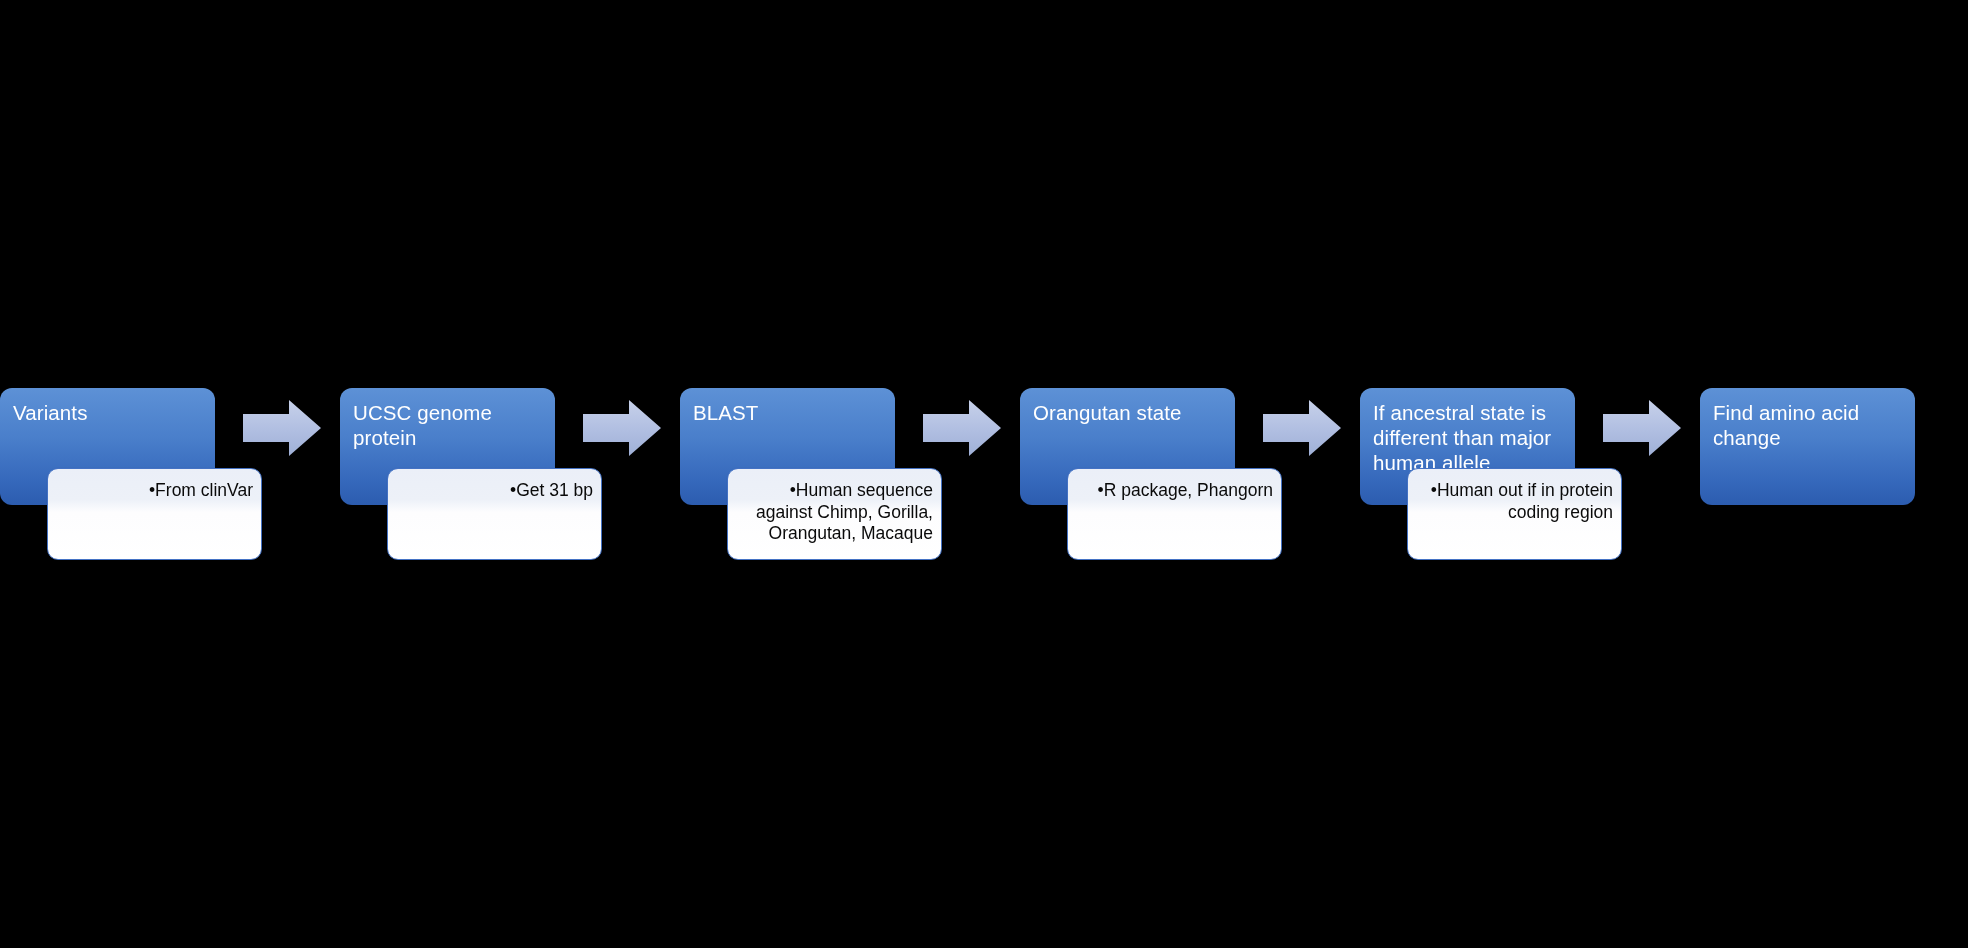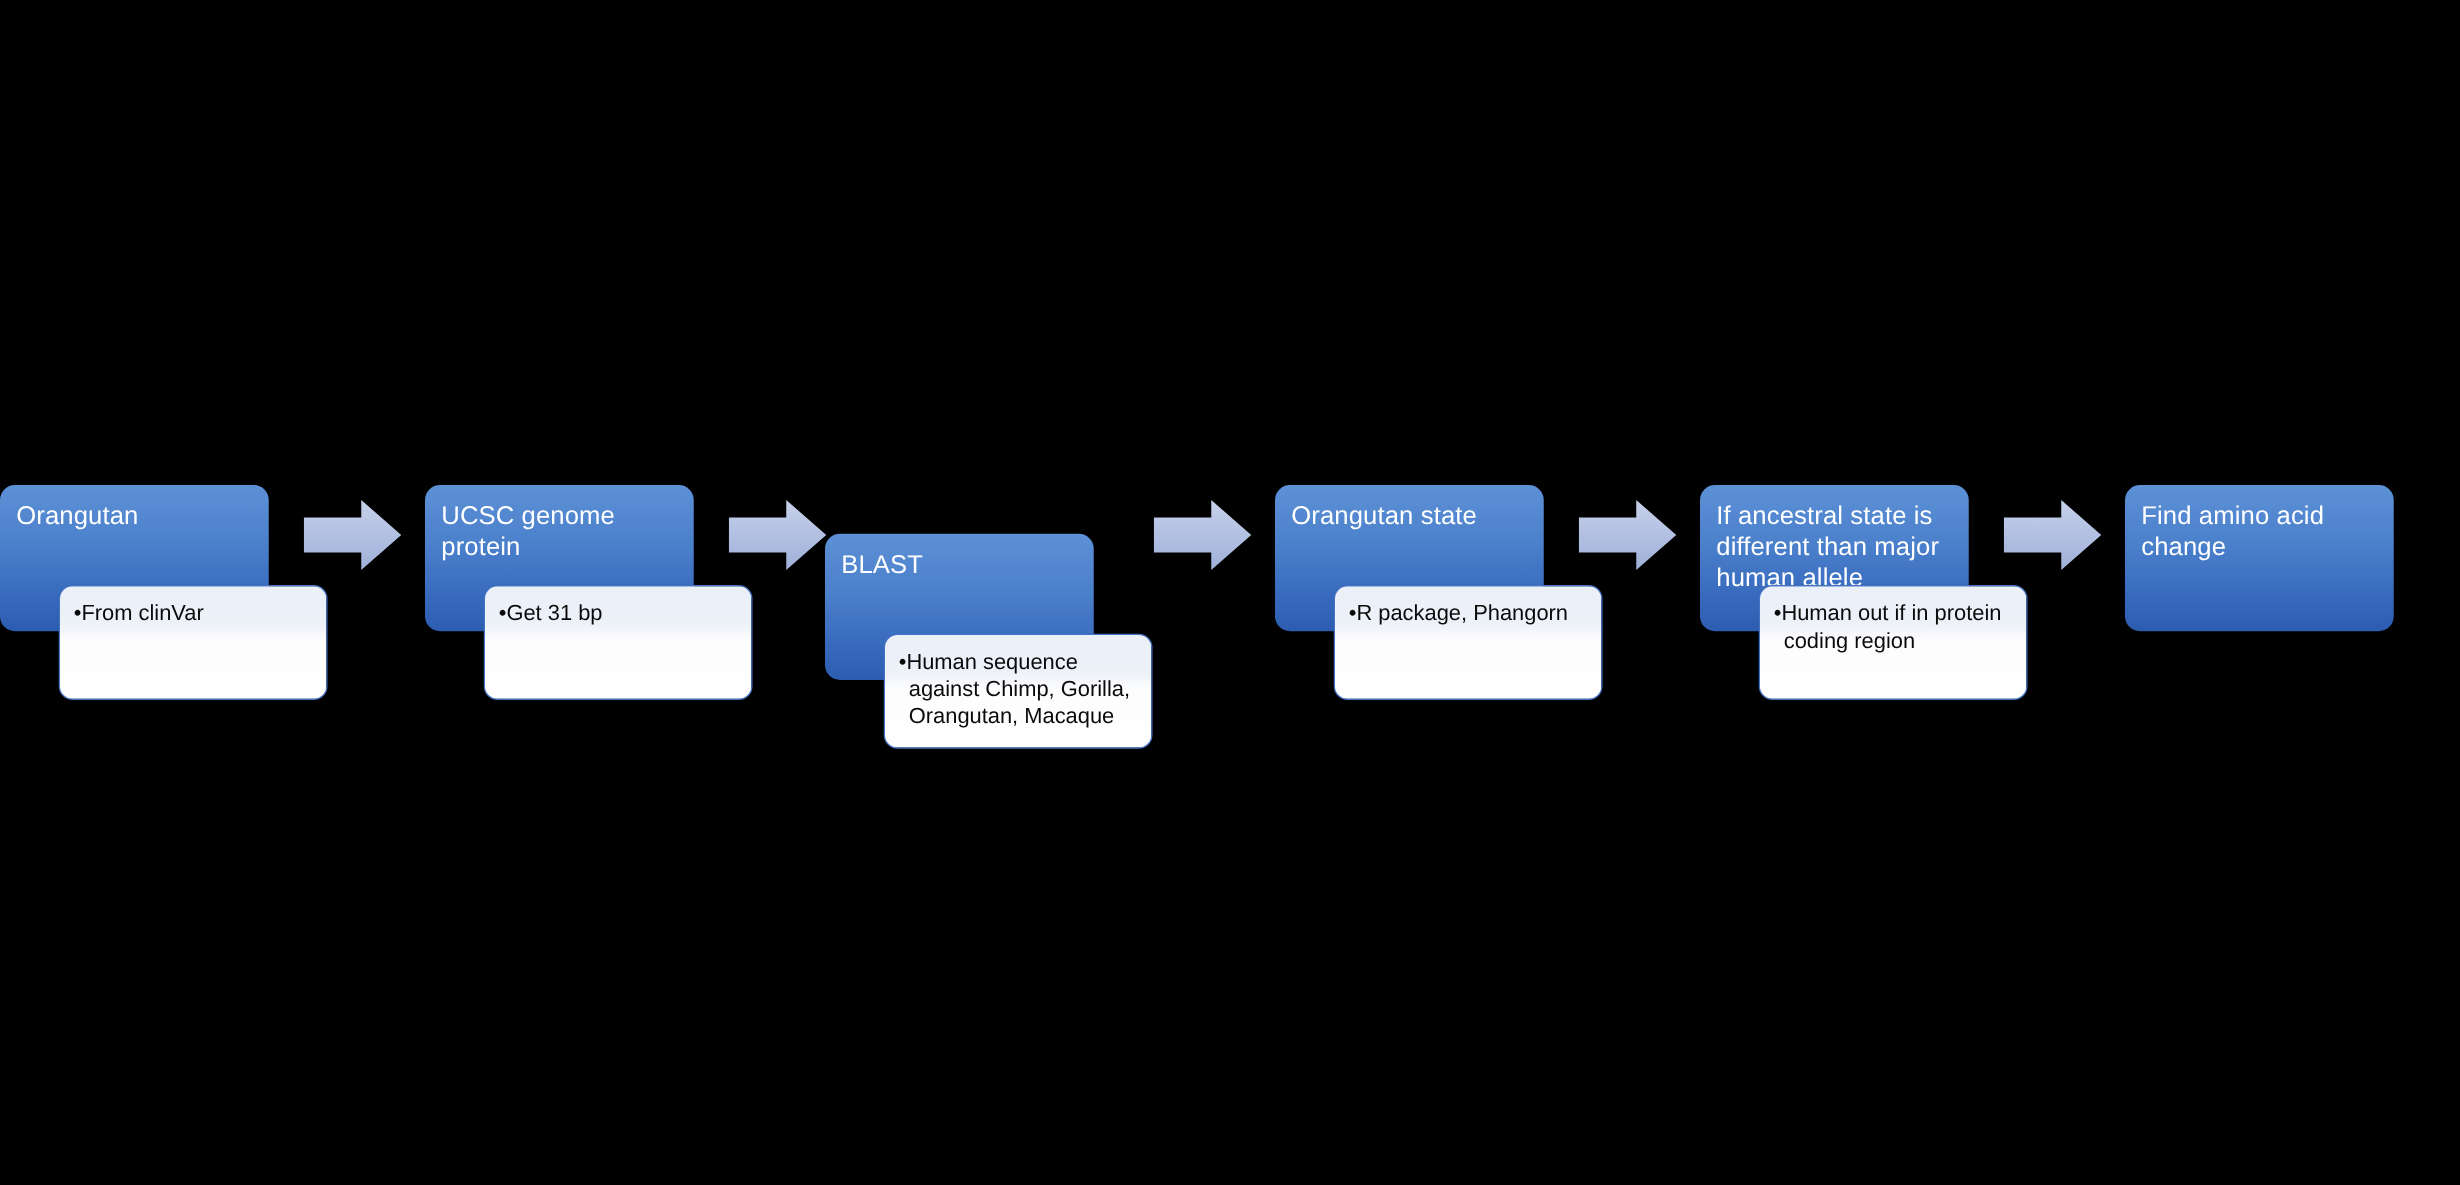--- a/index.html
+++ b/index.html
@@ -77,40 +77,41 @@
     position: absolute;
     left: 11px;
     right: 8px;
     top: 11px;
     color: #0A0A0A;
     font-size: 17.5px;
     line-height: 21.5px;
     text-indent: -8px;
     padding-left: 8px;
     white-space: pre-line;
+    text-align: right;
   }
 
   
   .arrow {
     position: absolute;
     top: 398px;
     width: 78px;
     height: 60px;
   }
 
   .arrow svg { display: block; width: 78px; height: 60px; }
 </style>
 </head>
 <body>
 
 <div id="flow-canvas">
 
   <div class="node" style="left:0px;">
     <div class="node-header">
-      <div class="node-header-text">Orangutan</div>
+      <div class="node-header-text">Variants</div>
     </div>
     <div class="node-body">
       <div class="node-body-text">•From clinVar</div>
     </div>
   </div>
 
   <div class="arrow" style="left:243px;">
     <svg viewBox="0 0 78 60" xmlns="http://www.w3.org/2000/svg">
       <defs>
         <linearGradient id="agrad1" x1="0" y1="0" x2="0" y2="1">
@@ -138,21 +139,21 @@
         <linearGradient id="agrad2" x1="0" y1="0" x2="0" y2="1">
           <stop offset="0%" stop-color="#C7D1EA"></stop>
           <stop offset="55%" stop-color="#B0BEE1"></stop>
           <stop offset="100%" stop-color="#9FB0D7"></stop>
         </linearGradient>
       </defs>
       <path d="M0,16 L46,16 L46,2 L78,30 L46,58 L46,44 L0,44 Z" fill="url(#agrad2)"></path>
     </svg>
   </div>
 
-  <div class="node" style="left:660px;margin-top:39px;">
+  <div class="node" style="left:680px;">
     <div class="node-header">
       <div class="node-header-text">BLAST</div>
     </div>
     <div class="node-body">
       <div class="node-body-text">•Human sequence against Chimp, Gorilla, Orangutan, Macaque</div>
     </div>
   </div>
 
   <div class="arrow" style="left:923px;">
     <svg viewBox="0 0 78 60" xmlns="http://www.w3.org/2000/svg">

